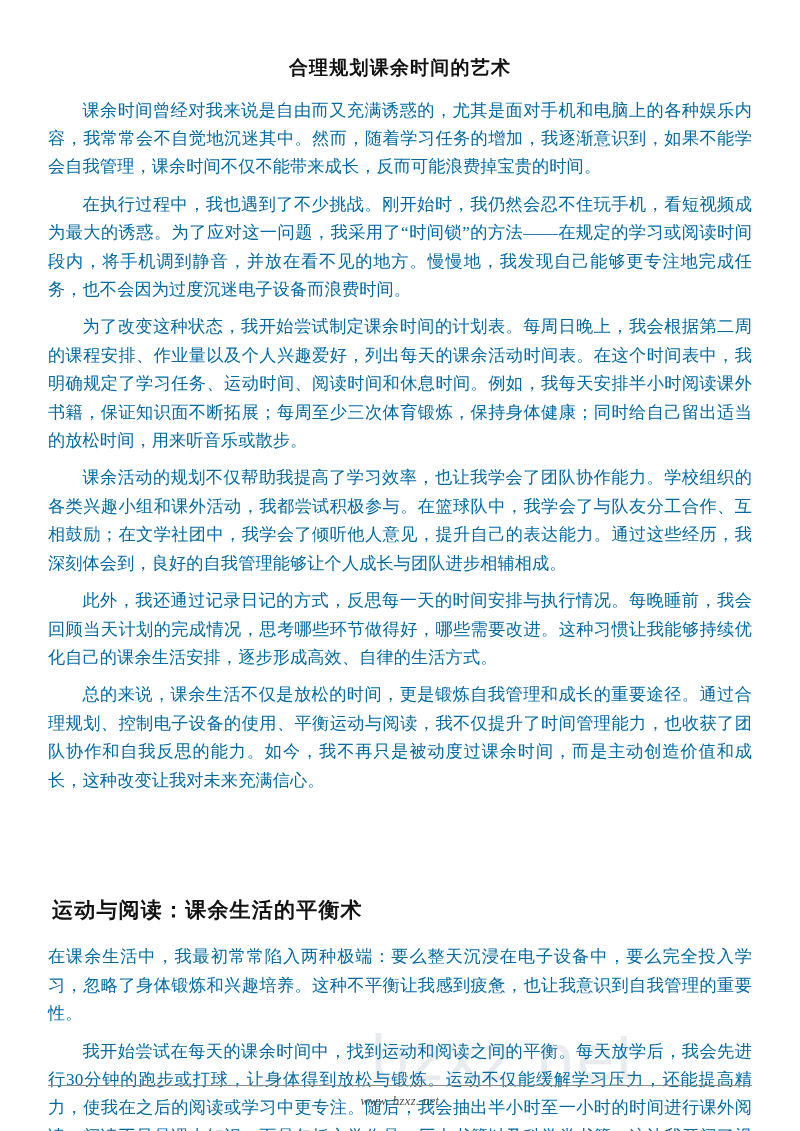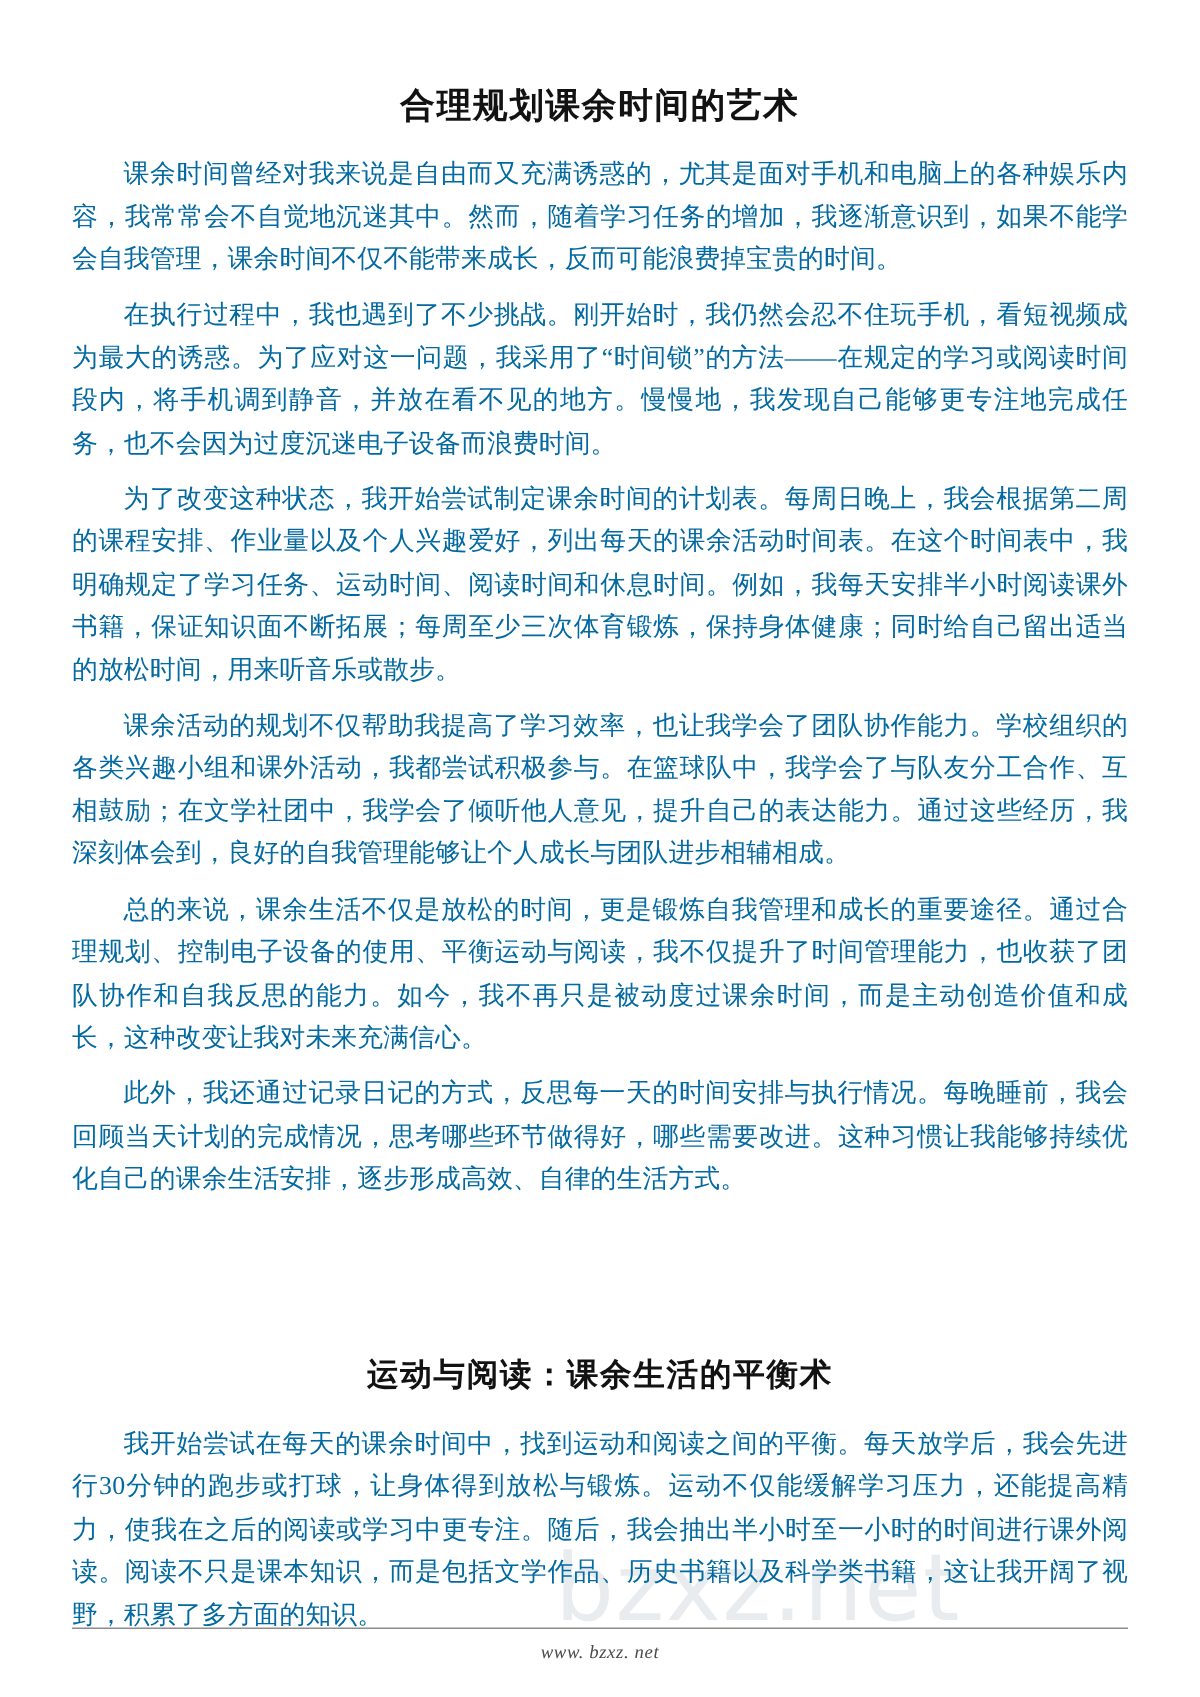--- a/index.html
+++ b/index.html
@@ -44,31 +44,31 @@
     position: relative;
     z-index: 1;
   }
 
   
   .doc-title {
     margin: 0;
     padding-top: 56px;
     text-align: center;
     font-family: Liberation Mono, monospace;
-    font-size: 23px;
+    font-size: 19px;
     font-weight: 700;
     letter-spacing: 1.2px;
     color: #121212;
     line-height: 1.4;
   }
 
   .section-title {
     margin: 4px;
     padding-top: 92px;
-    text-align: center;
+    text-align: left;
     font-family: Liberation Serif, serif;
     font-size: 21px;
     font-weight: 700;
     letter-spacing: 1.2px;
     color: #121212;
     line-height: 1.4;
   }
 
   
   .body-block {
@@ -122,27 +122,28 @@
 
   <div class="content">
 
     <h1 class="doc-title">合理规划课余时间的艺术</h1>
 
     <div class="body-block">
       <p class="para">课余时间曾经对我来说是自由而又充满诱惑的，尤其是面对手机和电脑上的各种娱乐内容，我常常会不自觉地沉迷其中。然而，随着学习任务的增加，我逐渐意识到，如果不能学会自我管理，课余时间不仅不能带来成长，反而可能浪费掉宝贵的时间。</p>
       <p class="para">在执行过程中，我也遇到了不少挑战。刚开始时，我仍然会忍不住玩手机，看短视频成为最大的诱惑。为了应对这一问题，我采用了“时间锁”的方法——在规定的学习或阅读时间段内，将手机调到静音，并放在看不见的地方。慢慢地，我发现自己能够更专注地完成任务，也不会因为过度沉迷电子设备而浪费时间。</p>
       <p class="para">为了改变这种状态，我开始尝试制定课余时间的计划表。每周日晚上，我会根据第二周的课程安排、作业量以及个人兴趣爱好，列出每天的课余活动时间表。在这个时间表中，我明确规定了学习任务、运动时间、阅读时间和休息时间。例如，我每天安排半小时阅读课外书籍，保证知识面不断拓展；每周至少三次体育锻炼，保持身体健康；同时给自己留出适当的放松时间，用来听音乐或散步。</p>
       <p class="para">课余活动的规划不仅帮助我提高了学习效率，也让我学会了团队协作能力。学校组织的各类兴趣小组和课外活动，我都尝试积极参与。在篮球队中，我学会了与队友分工合作、互相鼓励；在文学社团中，我学会了倾听他人意见，提升自己的表达能力。通过这些经历，我深刻体会到，良好的自我管理能够让个人成长与团队进步相辅相成。</p>
+      <p class="para">此外，我还通过记录日记的方式，反思每一天的时间安排与执行情况。每晚睡前，我会回顾当天计划的完成情况，思考哪些环节做得好，哪些需要改进。这种习惯让我能够持续优化自己的课余生活安排，逐步形成高效、自律的生活方式。</p>
       <p class="para">总的来说，课余生活不仅是放松的时间，更是锻炼自我管理和成长的重要途径。通过合理规划、控制电子设备的使用、平衡运动与阅读，我不仅提升了时间管理能力，也收获了团队协作和自我反思的能力。如今，我不再只是被动度过课余时间，而是主动创造价值和成长，这种改变让我对未来充满信心。</p>
-      <p class="para">此外，我还通过记录日记的方式，反思每一天的时间安排与执行情况。每晚睡前，我会回顾当天计划的完成情况，思考哪些环节做得好，哪些需要改进。这种习惯让我能够持续优化自己的课余生活安排，逐步形成高效、自律的生活方式。</p>
     </div>
 
     <h2 class="section-title">运动与阅读：课余生活的平衡术</h2>
 
     <div class="body-block">
+      <p class="para no-indent">在课余生活中，我最初常常陷入两种极端：要么整天沉浸在电子设备中，要么完全投入学习，忽略了身体锻炼和兴趣培养。这种不平衡让我感到疲惫，也让我意识到自我管理的重要性。</p>
       <p class="para">我开始尝试在每天的课余时间中，找到运动和阅读之间的平衡。每天放学后，我会先进行30分钟的跑步或打球，让身体得到放松与锻炼。运动不仅能缓解学习压力，还能提高精力，使我在之后的阅读或学习中更专注。随后，我会抽出半小时至一小时的时间进行课外阅读。阅读不只是课本知识，而是包括文学作品、历史书籍以及科学类书籍，这让我开阔了视野，积累了多方面的知识。</p>
     </div>
 
   </div>
 
   <div class="footer">
     <div class="footer-rule"></div>
     <div class="footer-url">www. bzxz. net</div>
   </div>
 

